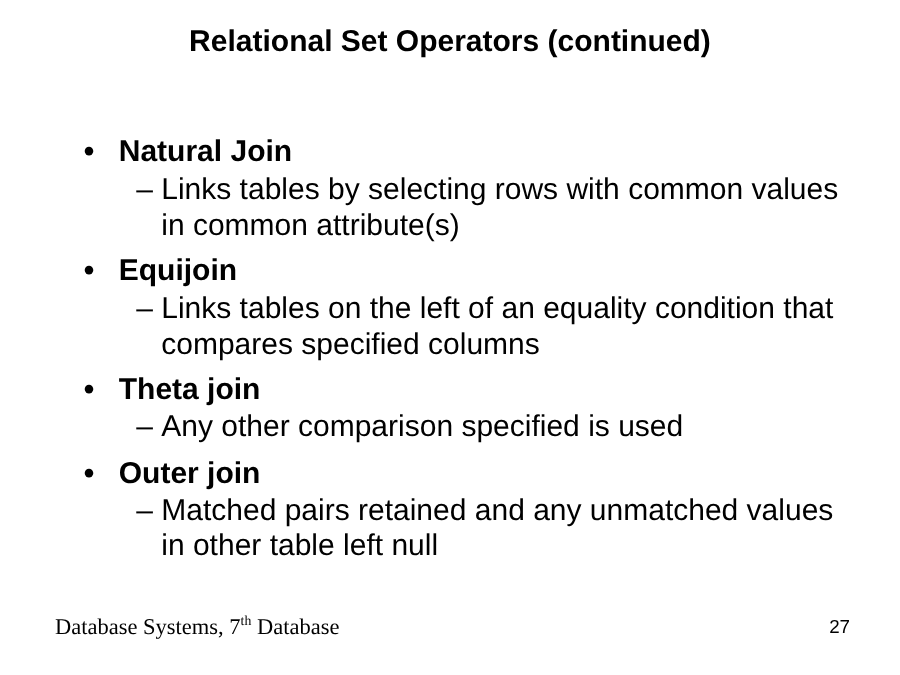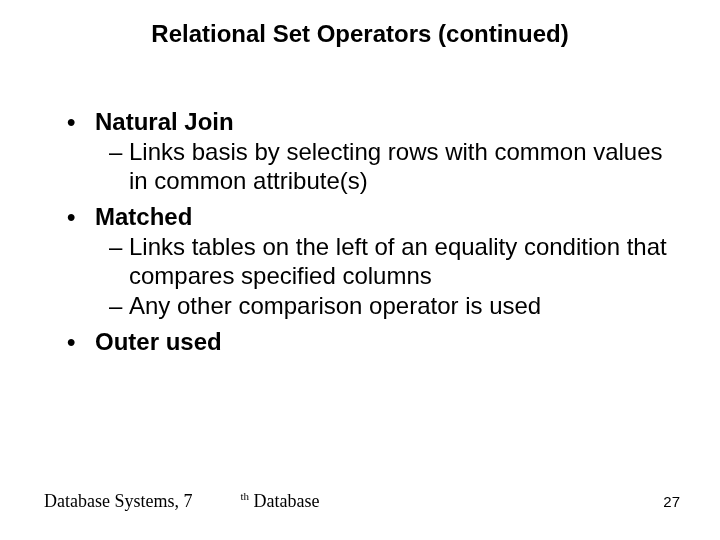--- a/index.html
+++ b/index.html
@@ -61,21 +61,20 @@
   .footer-left {
     position: absolute;
     left: 44px;
     bottom: 28px;
     font-family: "Times New Roman", Times, serif;
     font-size: 18px;
   }
   .footer-left sup {
     font-size: 11px;
     vertical-align: super;
-    padding-left: 48px;
   }
   .footer-right {
     position: absolute;
     right: 40px;
     bottom: 30px;
     font-size: 15px;
     color: #000;
     margin-top: 32px;
   }
 </style>
@@ -85,36 +84,42 @@
 <div class="slide">
 
   <div class="title">Relational Set Operators (continued)</div>
 
   <div class="body">
 
     <div class="lvl1">
       <span class="bullet">•</span><span>Natural Join</span>
     </div>
     <div class="lvl2">
-      <span class="dash">–</span><span>Links basis by selecting rows with common values in common attribute(s)</span>
+      <span class="dash">–</span><span>Links tables by selecting rows with common values in common attribute(s)</span>
     </div>
 
     <div class="lvl1">
-      <span class="bullet">•</span><span>Matched</span>
+      <span class="bullet">•</span><span>Equijoin</span>
     </div>
     <div class="lvl2">
       <span class="dash">–</span><span>Links tables on the left of an equality condition that compares specified columns</span>
     </div>
 
+    <div class="lvl1">
+      <span class="bullet">•</span><span>Theta join</span>
+    </div>
     <div class="lvl2">
-      <span class="dash">–</span><span>Any other comparison operator is used</span>
+      <span class="dash">–</span><span>Any other comparison specified is used</span>
     </div>
 
     <div class="lvl1">
-      <span class="bullet">•</span><span>Outer used</span>
+      <span class="bullet">•</span><span>Outer join</span>
+    </div>
+    <div class="lvl2">
+      <span class="dash">–</span><span>Matched pairs retained and any unmatched values in other table left null</span>
     </div>
 
   </div>
 
   <div class="footer-left">
     <span>Database Systems, 7</span><sup>th</sup><span> Database</span>
   </div>
 
   <div class="footer-right">27</div>
 

